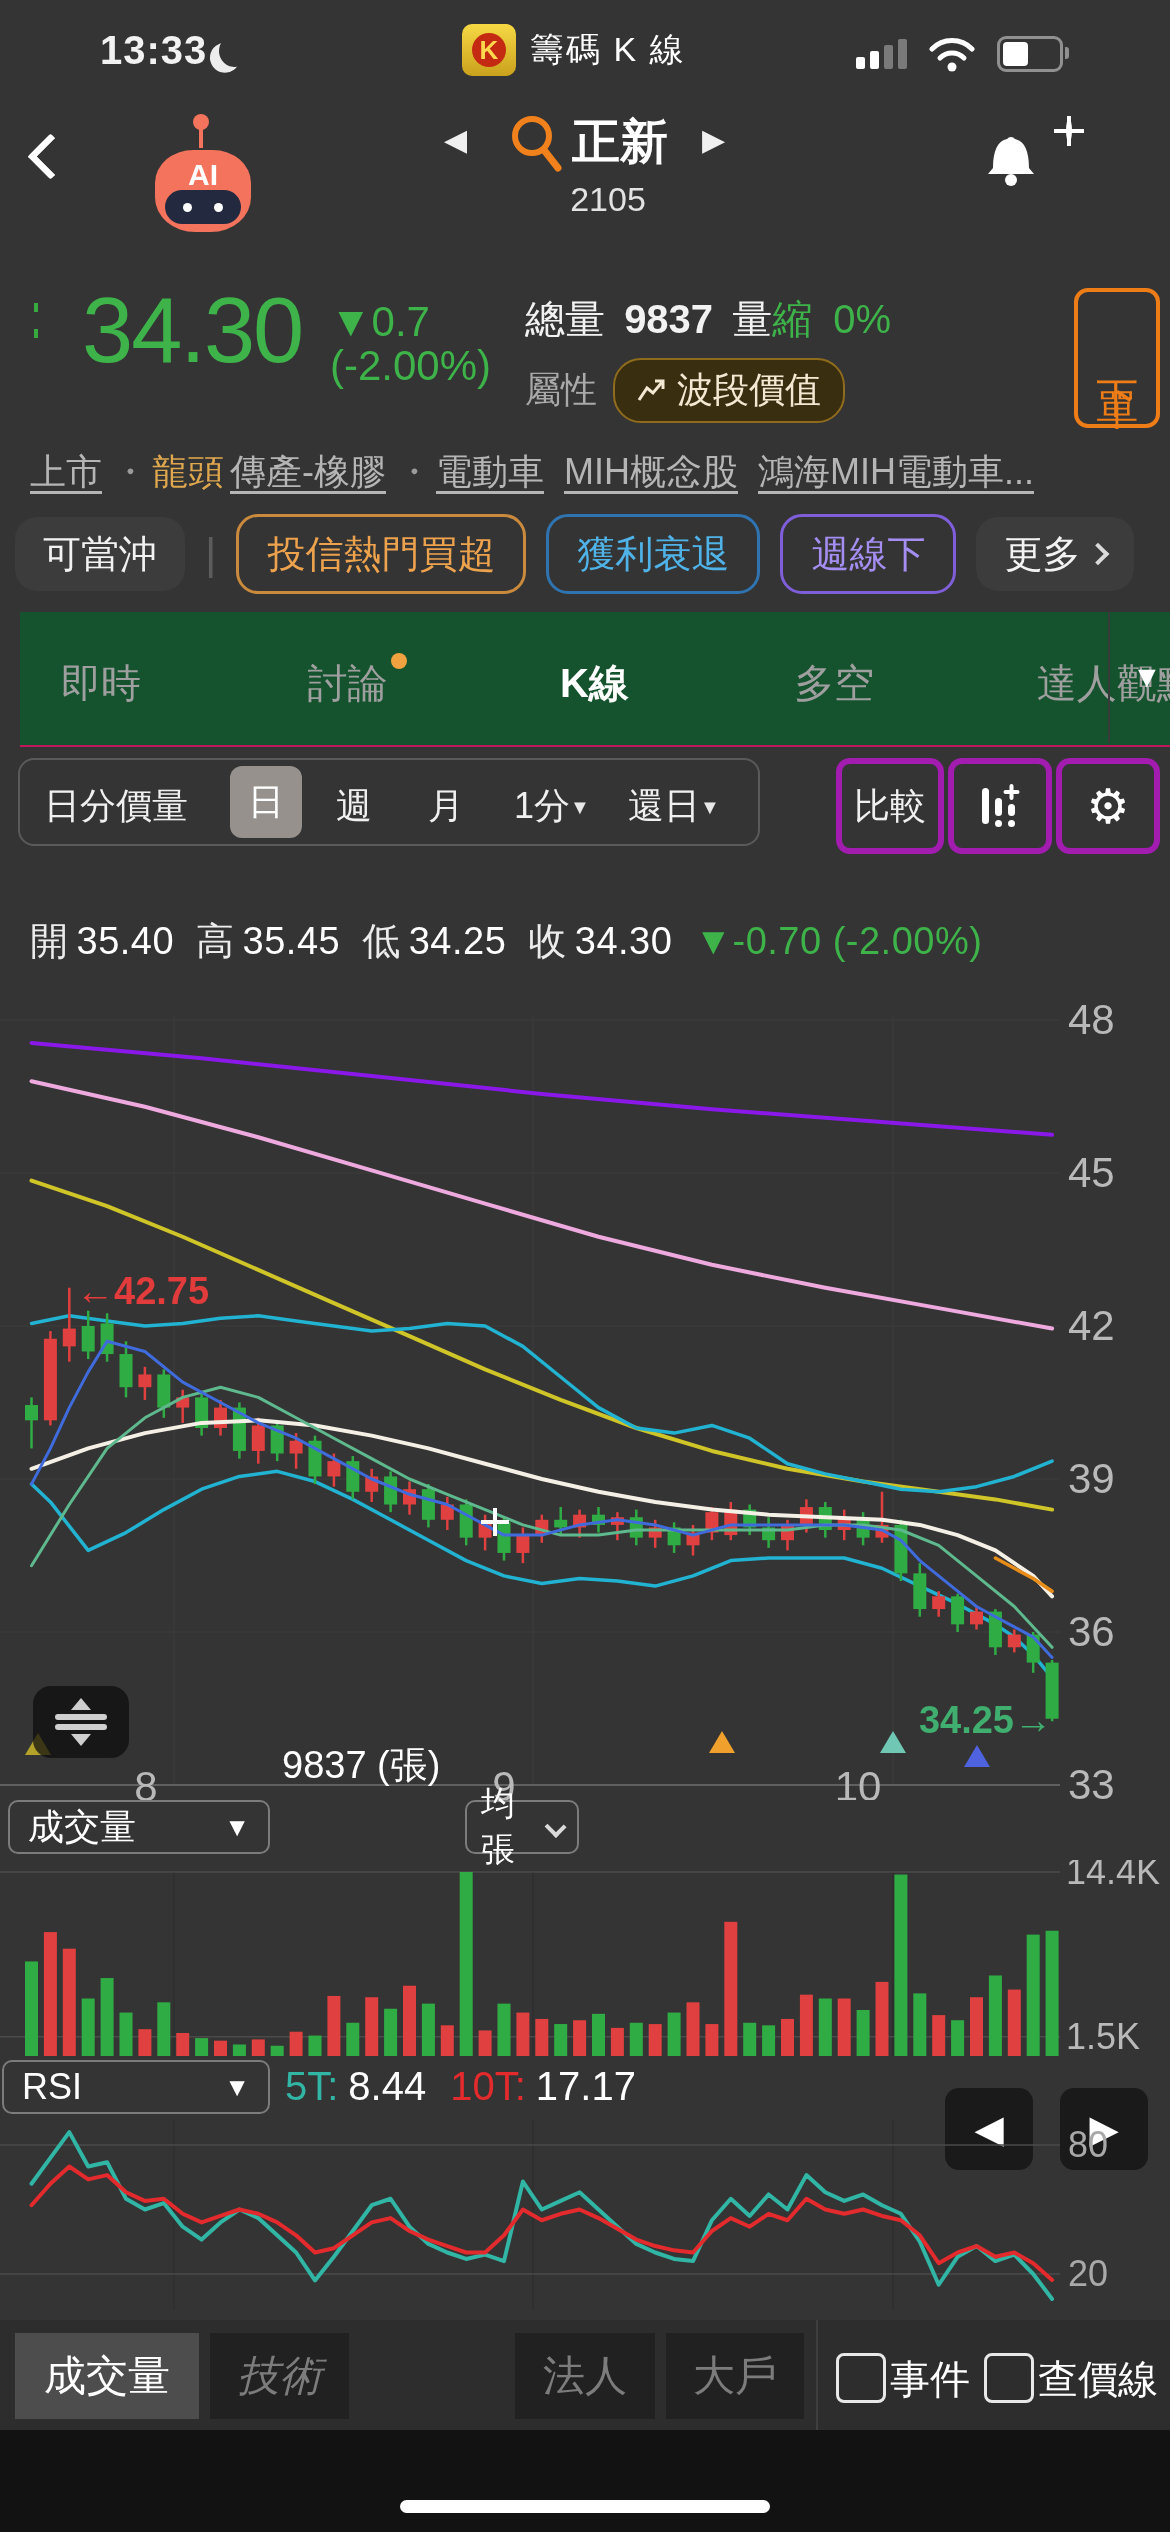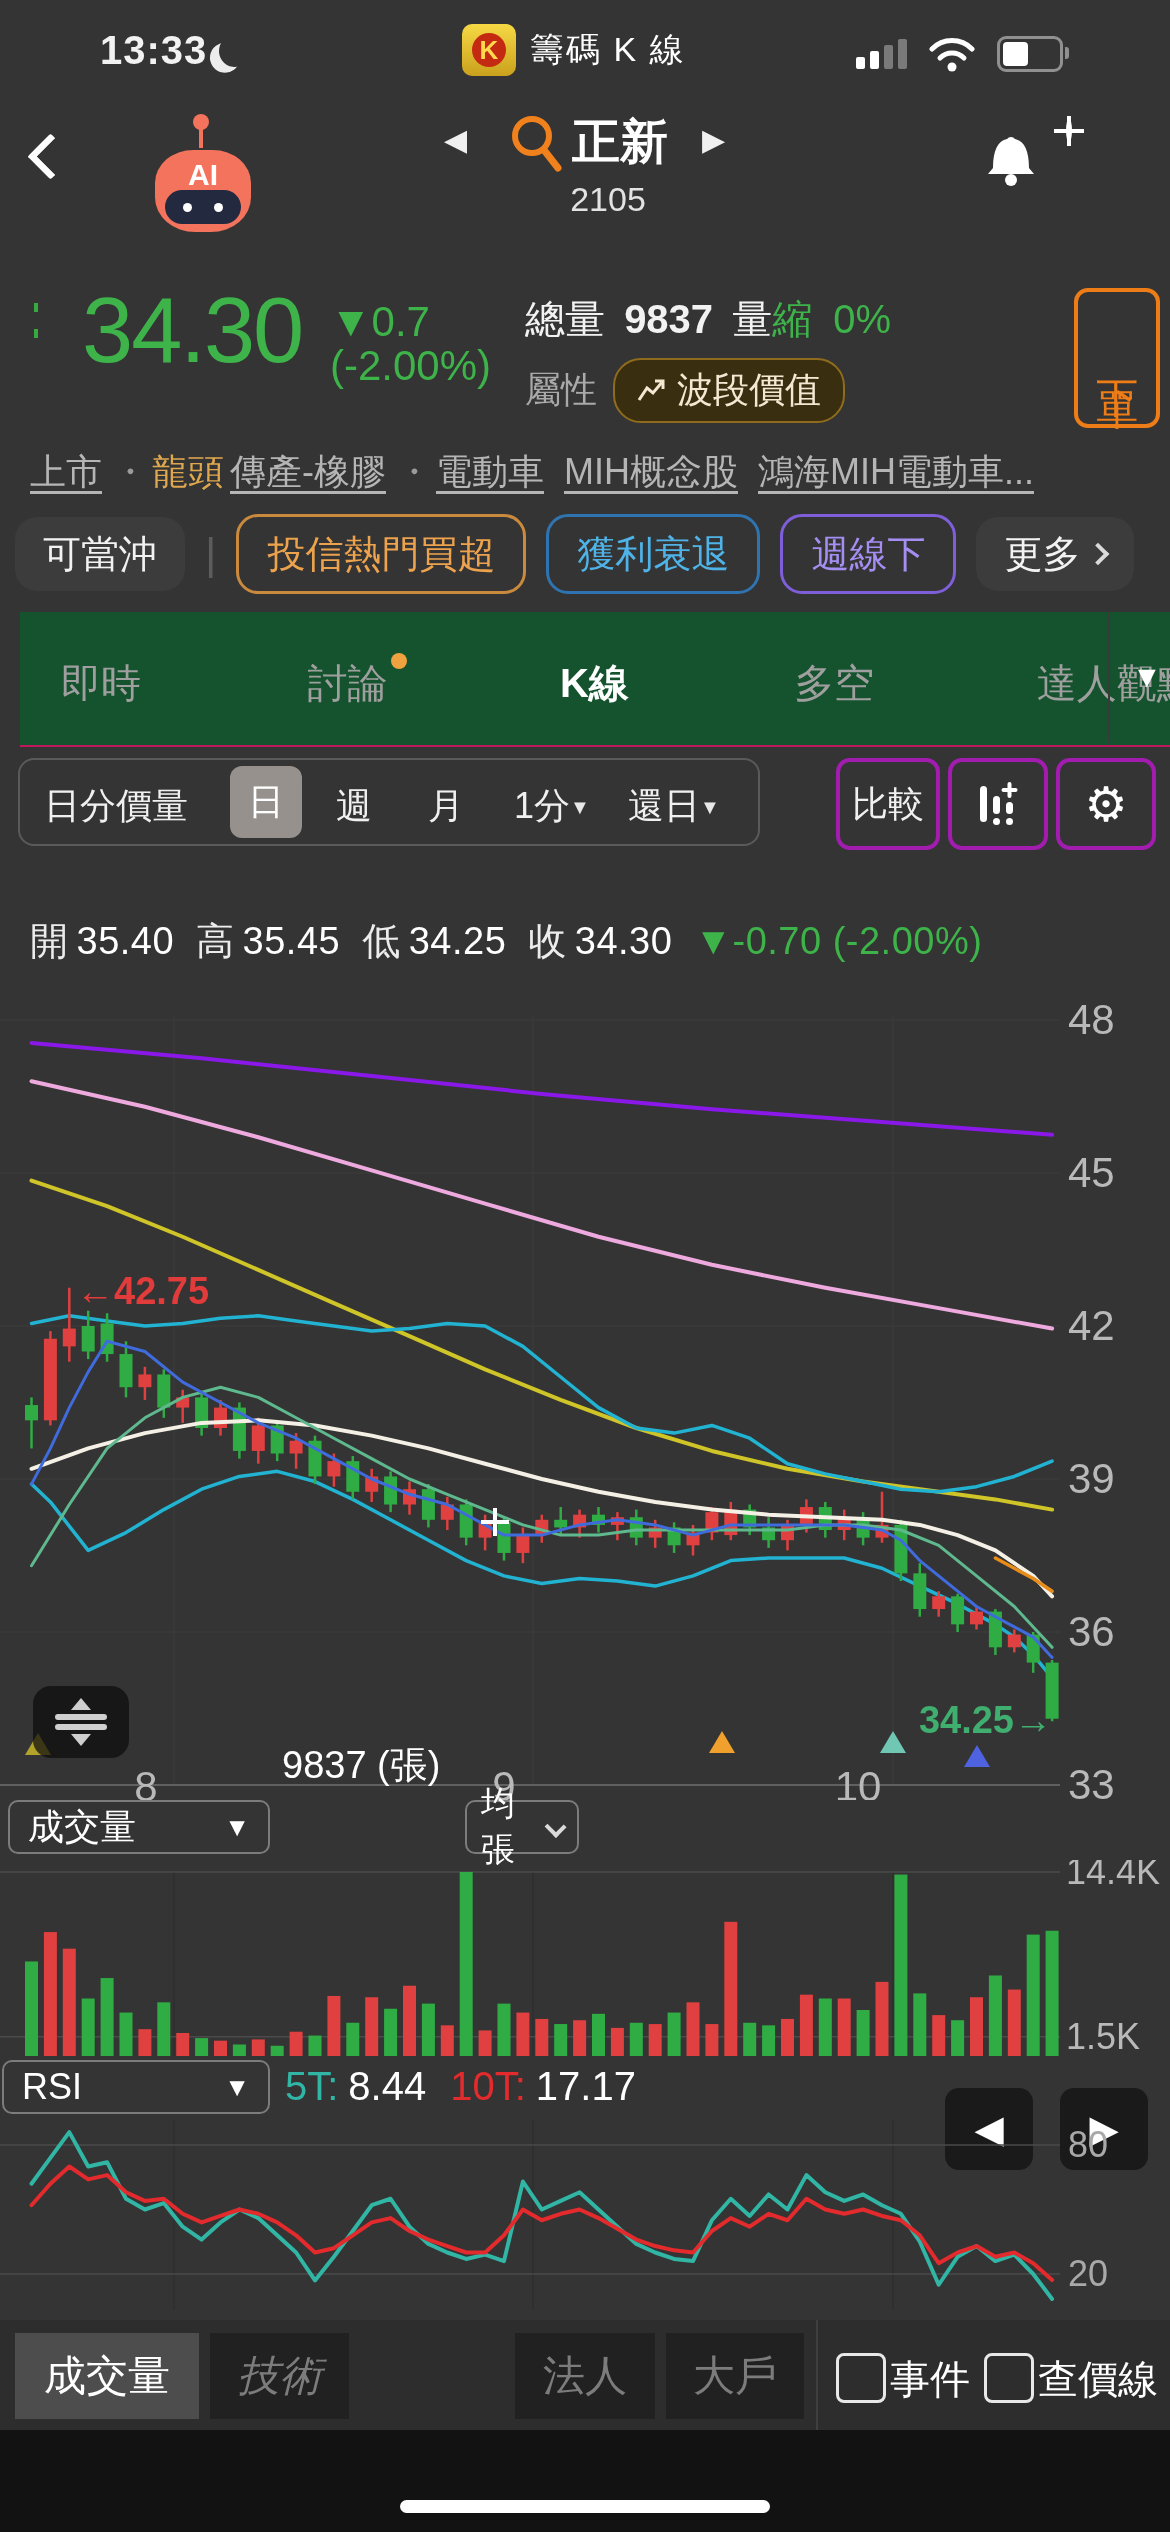--- a/index.html
+++ b/index.html
@@ -67,21 +67,21 @@
   
   .tabbar{background:#14532d;border-bottom:2px solid #be185d;margin-left:20px;}
   .tab{font-size:40px;color:#9f9f9f;position:relative;}
   .tab.active{color:#fff;font-weight:600;}
   .tab .dot{position:absolute;top:-8px;right:-20px;width:16px;height:16px;border-radius:50%;background:#efa23f;}
   .tab-caret{color:#fff;font-size:30px;}
   
   .tool-group{border:2px solid #5a5a5a;border-radius:16px;}
   .tl{font-size:36px;color:#f0f0f0;}
   .daychip{background:#96918c;border-radius:12px;color:#fff;}
-  .btn-sq{border:4px solid #a21caf;border-radius:14px;display:flex;align-items:center;justify-content:center;color:#f0f0f0;font-size:36px;}
+  .btn-sq{border:6px solid #a21caf;border-radius:14px;display:flex;align-items:center;justify-content:center;color:#f0f0f0;font-size:36px;}
   .small-caret{font-size:20px;vertical-align:4px;color:#e8e8e8;}
   .gear{font-size:48px;color:#fff;font-family:"DejaVu Sans",sans-serif;}
   
   .ohlc{font-size:38px;color:#ececec;letter-spacing:0.5px;}
   
   svg text{font-family:"Liberation Sans",sans-serif;}
   .float-btn{width:96px;height:72px;background:rgba(12,12,12,0.72);border-radius:18px;
              display:flex;flex-direction:column;align-items:center;justify-content:center;gap:4px;}
   .float-btn .t{width:0;height:0;border-left:10px solid transparent;border-right:10px solid transparent;}
   .float-btn .t.up{border-bottom:12px solid #cfcfcf;}

